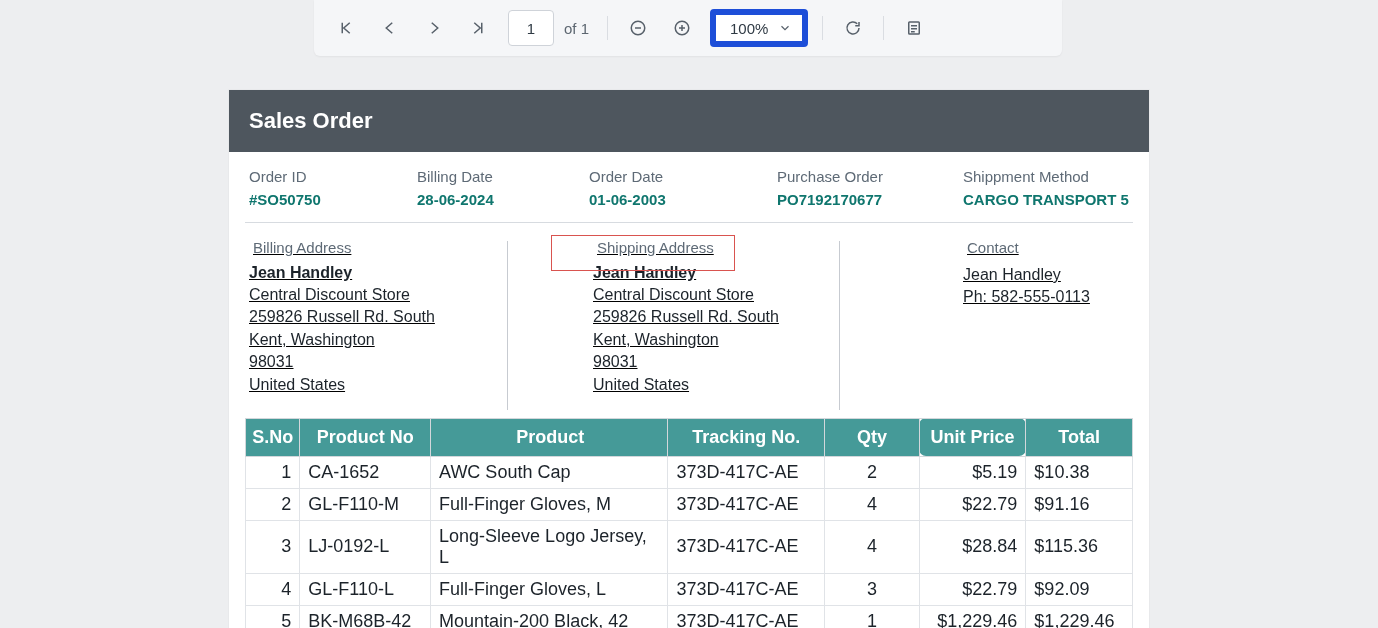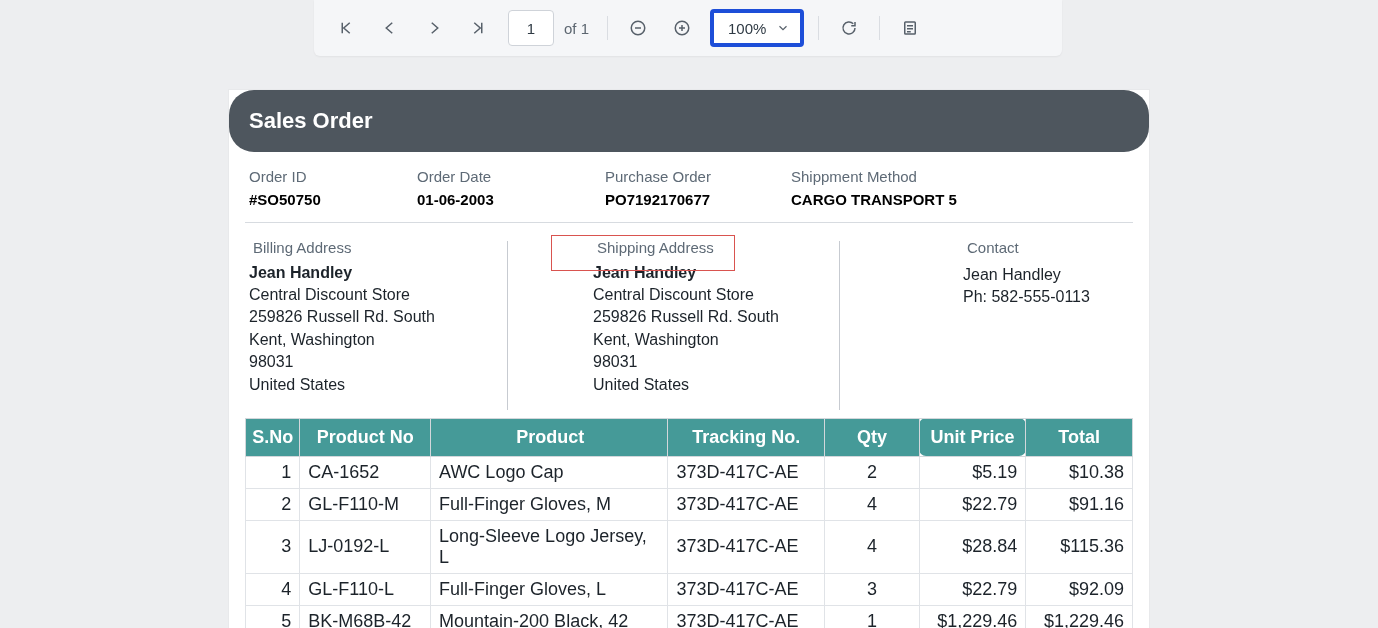--- a/index.html
+++ b/index.html
@@ -40,21 +40,21 @@
       text-align: center;
       font-size: 15px;
       color: #2f3a44;
       background: #fff;
       margin: 0 6px;
     }
     .tb-of { color: #5c6670; font-size: 15px; margin-right: 8px; }
     .tb-divider { width: 1px; height: 24px; background: #dadde2; margin: 0 6px; }
     .tb-zoom {
       height: 38px;
-      border: 4px solid #1d4ed8;
+      border: 6px solid #1d4ed8;
       border-radius: 4px;
       background: #fff;
       display: flex; align-items: center;
       padding: 0 10px 0 14px;
       gap: 10px;
       color: #2f3a44;
       font-size: 15px;
       cursor: pointer;
       margin: 0 4px;
     }
@@ -63,42 +63,41 @@
       margin: 34px auto 0;
       background: #fff;
       box-shadow: 0 0 0 1px rgba(0,0,0,0.02);
     }
     .report-header {
       background: #4e565e;
       color: #fff;
       padding: 18px 20px;
       font-size: 22px;
       font-weight: 700;
-      border-radius: 25px;
     }
     .meta-row {
       display: flex;
       padding: 16px 20px 14px;
       gap: 0;
     }
     .meta-col { flex: none; }
     .meta-col.c1 { width: 168px; }
     .meta-col.c2 { width: 172px; }
     .meta-col.c3 { width: 188px; }
     .meta-col.c4 { width: 186px; }
     .meta-col.c5 { flex: 1; }
     .meta-label { color: #5e6a76; font-size: 15px; }
-    .meta-value { font-weight: 700; font-size: 15px; margin-top: 6px; color: #000000; }
+    .meta-value { font-weight: 700; font-size: 15px; margin-top: 6px; color: #0f766e; }
     .hr { height: 1px; background: #d7dbe0; margin: 0 16px; }
     .addr-row {
       display: flex;
       padding: 16px 20px 10px;
       position: relative;
     }
-    .addr-col { position: relative; }
+    .addr-col { position: relative; text-decoration: underline; }
     .addr-col.a1 { width: 320px; }
     .addr-col.a2 { width: 340px; }
     .addr-col.a3 { flex: 1; }
     .addr-title { color: #5e6a76; font-size: 15px; margin-bottom: 8px; padding-left: 4px; }
     .addr-name { font-weight: 700; font-size: 16px; color: #1c232a; margin-bottom: 2px; }
     .addr-line { font-size: 16px; color: #1c232a; line-height: 1.4; }
     .vdivider {
       width: 1px;
       background: #c7cbd1;
       position: absolute;
@@ -138,21 +137,21 @@
       border: 1px solid #e0e3e7;
       padding: 5px 8px;
       color: #1c232a;
     }
     .items-table .td-sno { text-align: right; width: 54px; }
     .items-table .td-prodno { width: 130px; }
     .items-table .td-prod { width: 236px; padding-left: 8px; }
     .items-table .td-track { width: 156px; }
     .items-table .td-qty { text-align: center; width: 94px; }
     .items-table .td-unit { text-align: right; width: 106px; border-radius: 7px; }
-    .items-table .td-total { text-align: right; width: 106px; }
+    .items-table .td-total { text-align: left; width: 106px; }
   </style>
 </head>
 <body>
 
 <div class="toolbar">
   <button class="tb-btn">
     <svg viewBox="0 0 24 24">
         <path d="M7 5v14M17 5l-8 7 8 7"></path>
       </svg>
   </button>
@@ -207,20 +206,24 @@
   </button>
 </div>
 
 <div class="report-wrap">
   <div class="report-header">Sales Order</div>
 
   <div class="meta-row">
     <div class="meta-col c1">
       <div class="meta-label">Order ID</div>
       <div class="meta-value">#SO50750</div>
+    </div>
+    <div class="meta-col c2">
+      <div class="meta-label">Billing Date</div>
+      <div class="meta-value">28-06-2024</div>
     </div>
     <div class="meta-col c3">
       <div class="meta-label">Order Date</div>
       <div class="meta-value">01-06-2003</div>
     </div>
     <div class="meta-col c4">
       <div class="meta-label">Purchase Order</div>
       <div class="meta-value">PO7192170677</div>
     </div>
     <div class="meta-col c5">
@@ -272,21 +275,21 @@
         <th class="th-track td-track" style="text-align:center;">Tracking No.</th>
         <th class="td-qty">Qty</th>
         <th class="td-unit" style="text-align:center;">Unit Price</th>
         <th class="td-total" style="text-align:center;">Total</th>
       </tr>
     </thead>
     <tbody id="items-body">
         <tr>
           <td class="td-sno">1</td>
           <td class="td-prodno">CA-1652</td>
-          <td class="td-prod">AWC Logo Cap</td>
+          <td class="td-prod">AWC South Cap</td>
           <td class="td-track">373D-417C-AE</td>
           <td class="td-qty">2</td>
           <td class="td-unit">$5.19</td>
           <td class="td-total">$10.38</td>
         </tr>
         <tr>
           <td class="td-sno">2</td>
           <td class="td-prodno">GL-F110-M</td>
           <td class="td-prod">Full-Finger Gloves, M</td>
           <td class="td-track">373D-417C-AE</td>

